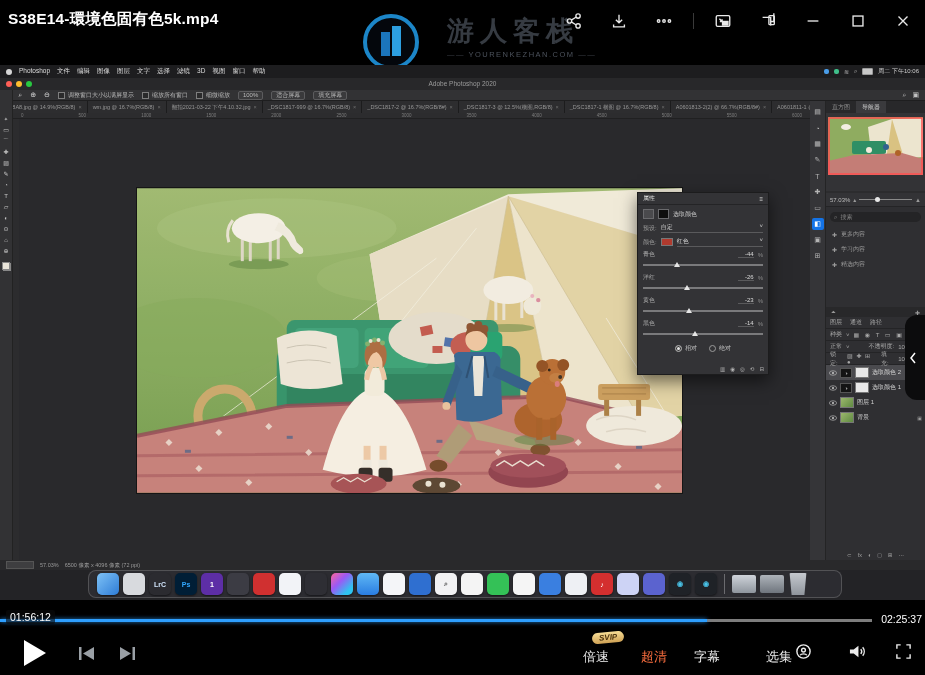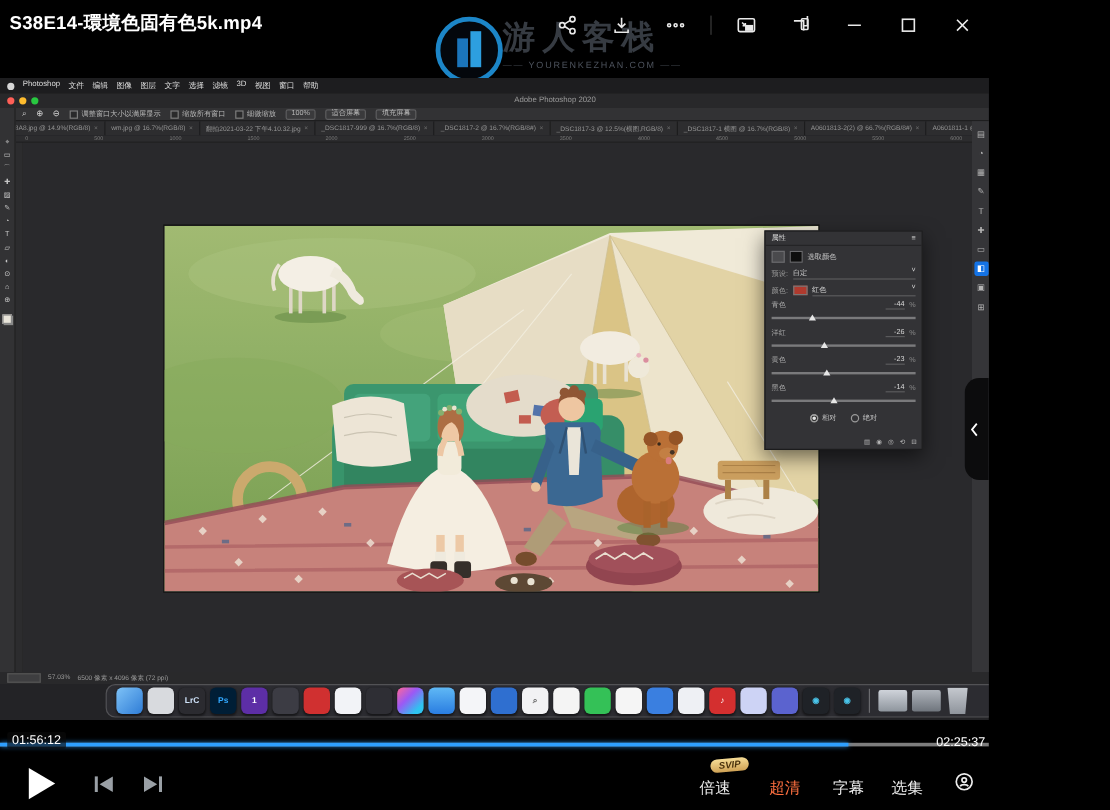--- a/index.html
+++ b/index.html
@@ -1,22 +1,22 @@
 <!DOCTYPE html>
 <html><head>
 <meta charset="utf-8">
 <style>
   html,body{margin:0;padding:0;background:#000;}
-  #stage{position:relative;width:824px;height:675px;background:#000;overflow:hidden;
+  #stage{position:relative;width:925px;height:675px;background:#000;overflow:hidden;
          font-family:"Liberation Sans",sans-serif;-webkit-font-smoothing:antialiased;}
   .abs{position:absolute;}
 
   
   #vtitle{left:8px;top:9px;font-size:15.5px;font-weight:bold;color:#fff;letter-spacing:.2px;}
-  #logo{left:363px;top:14px;display:flex;align-items:flex-start;gap:0;}
+  #logo{left:363px;top:14px;display:flex;align-items:flex-start;gap:28px;}
   .logo-ring{width:48px;height:48px;border-radius:50%;border:4px solid #1c86c8;background:#04070c;
              display:flex;align-items:center;justify-content:center;overflow:hidden;}
   .logo-b1{width:9px;height:24px;background:#1b75bb;margin-right:2px;transform:translateY(2px);}
   .logo-b2{width:9px;height:30px;background:#2d9fe0;transform:translateY(-1px);}
   .logo-txt{color:#363b42;font-size:27px;font-weight:bold;letter-spacing:6px;line-height:34px;white-space:nowrap;}
   .logo-dom{color:#4c525c;font-size:7.5px;letter-spacing:1.5px;text-align:center;margin-top:2px;}
   .logo-dom .dash{color:#3a3f46;}
   #winbtns{right:6px;top:8px;display:flex;align-items:center;gap:13px;}
   #winbtns .wb{width:32px;height:26px;display:flex;align-items:center;justify-content:center;cursor:pointer;}
   #winbtns svg{stroke:#e9e9e9;fill:none;stroke-width:1.5;}
@@ -930,21 +930,21 @@
     <svg width="17" height="15" viewBox="0 0 17 15">
         <polygon points="1,1 12,7.5 1,14"></polygon>
         <rect x="13.5" y="1" width="2.5" height="13"></rect>
       </svg>
     </div>
 
   <div class="abs ctl-label" style="left:583px">倍速</div>
   <div class="abs" id="svip-badge">SVIP</div>
   <div class="abs ctl-label" style="left: 641px; color: rgb(255, 112, 64);">超清</div>
   <div class="abs ctl-label" style="left:694px">字幕</div>
-  <div class="abs ctl-label" style="left:743px">选集</div>
+  <div class="abs ctl-label" style="left:766px">选集</div>
 
   <div class="abs ctl-icon" style="left:795px">
     <svg width="17" height="17" viewBox="0 0 18 18">
         <circle cx="9" cy="9" r="7"></circle>
         <circle cx="9" cy="7.5" r="2"></circle>
         <path d="M5.5 13c.8-2 6.2-2 7 0"></path>
       </svg></div>
   <div class="abs ctl-icon" style="left:848px">
     <svg width="19" height="17" viewBox="0 0 20 18">
         <polygon points="2,7 6,7 11,3 11,15 6,11 2,11" fill="#ececec" stroke="none"></polygon>

